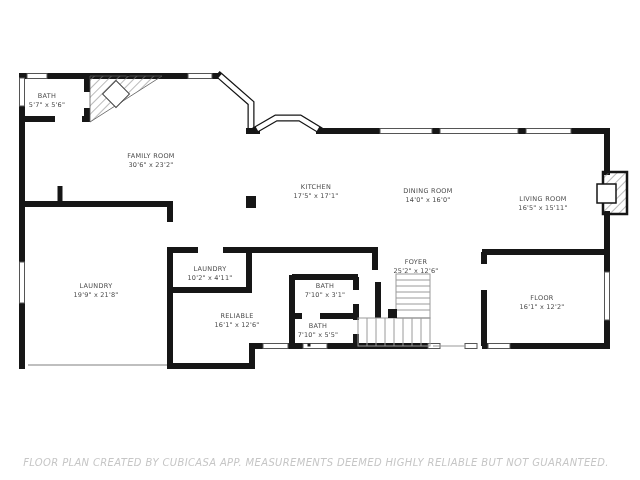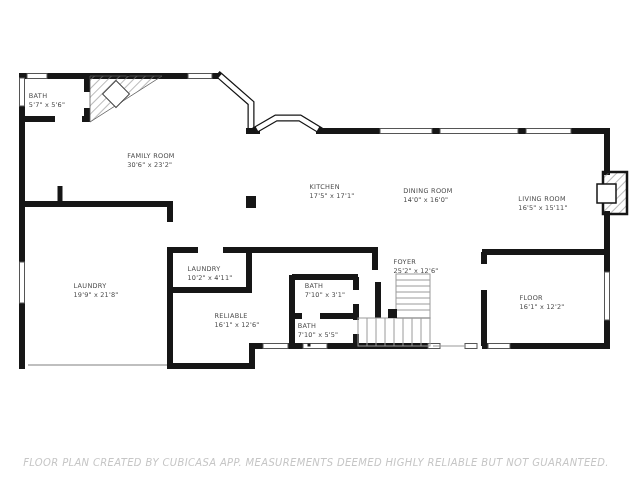--- a/index.html
+++ b/index.html
@@ -8,21 +8,21 @@
   #plan-svg{position:absolute;left:0;top:0;}
   .wall{stroke:#161616;stroke-width:6;fill:none;stroke-linecap:butt;}
   .wall-thin{stroke:#161616;stroke-width:5;fill:none;}
   .win{fill:#ffffff;stroke:#555555;stroke-width:1;}
   .win-under{stroke:#161616;stroke-width:7;fill:none;stroke-linecap:square;}
   .win-over{stroke:#ffffff;stroke-width:4.5;fill:none;stroke-linecap:butt;}
   .thin-line{stroke:#aaaaaa;stroke-width:1.5;}
   .porch-line{stroke:#999999;stroke-width:1;}
   .stair{stroke:#9a9a9a;stroke-width:1;fill:none;}
   .tick{fill:#161616;}
-  .room-label{position:absolute;transform:translate(-50%,-50%);text-align:left;
+  .room-label{position:absolute;transform:translate(-50%,-50%);text-align:center;
     color:#4a4a4a;white-space:nowrap;line-height:1.45;}
   .room-name{font-size:6.5px;letter-spacing:0.3px;}
   .room-dims{font-size:6.5px;letter-spacing:0.2px;}
   .footer-note{position:absolute;left:316px;top:462px;transform:translate(-50%,-50%);
     font-size:10px;letter-spacing:0.35px;color:#c6c6c6;white-space:nowrap;font-style:italic;}
 </style>
 </head>
 <body>
 
 <div id="stage">
@@ -121,21 +121,21 @@
   </svg>
 
   <div class="room-label" style="left:47px;top:101px">
     <div class="room-name">BATH</div>
     <div class="room-dims">5'7" x 5'6"</div>
   </div>
   <div class="room-label" style="left:151px;top:161px">
     <div class="room-name">FAMILY ROOM</div>
     <div class="room-dims">30'6" x 23'2"</div>
   </div>
-  <div class="room-label" style="left:332px;top:192px">
+  <div class="room-label" style="left:316px;top:192px">
     <div class="room-name">KITCHEN</div>
     <div class="room-dims">17'5" x 17'1"</div>
   </div>
   <div class="room-label" style="left:428px;top:196px">
     <div class="room-name">DINING ROOM</div>
     <div class="room-dims">14'0" x 16'0"</div>
   </div>
   <div class="room-label" style="left:543px;top:204px">
     <div class="room-name">LIVING ROOM</div>
     <div class="room-dims">16'5" x 15'11"</div>

